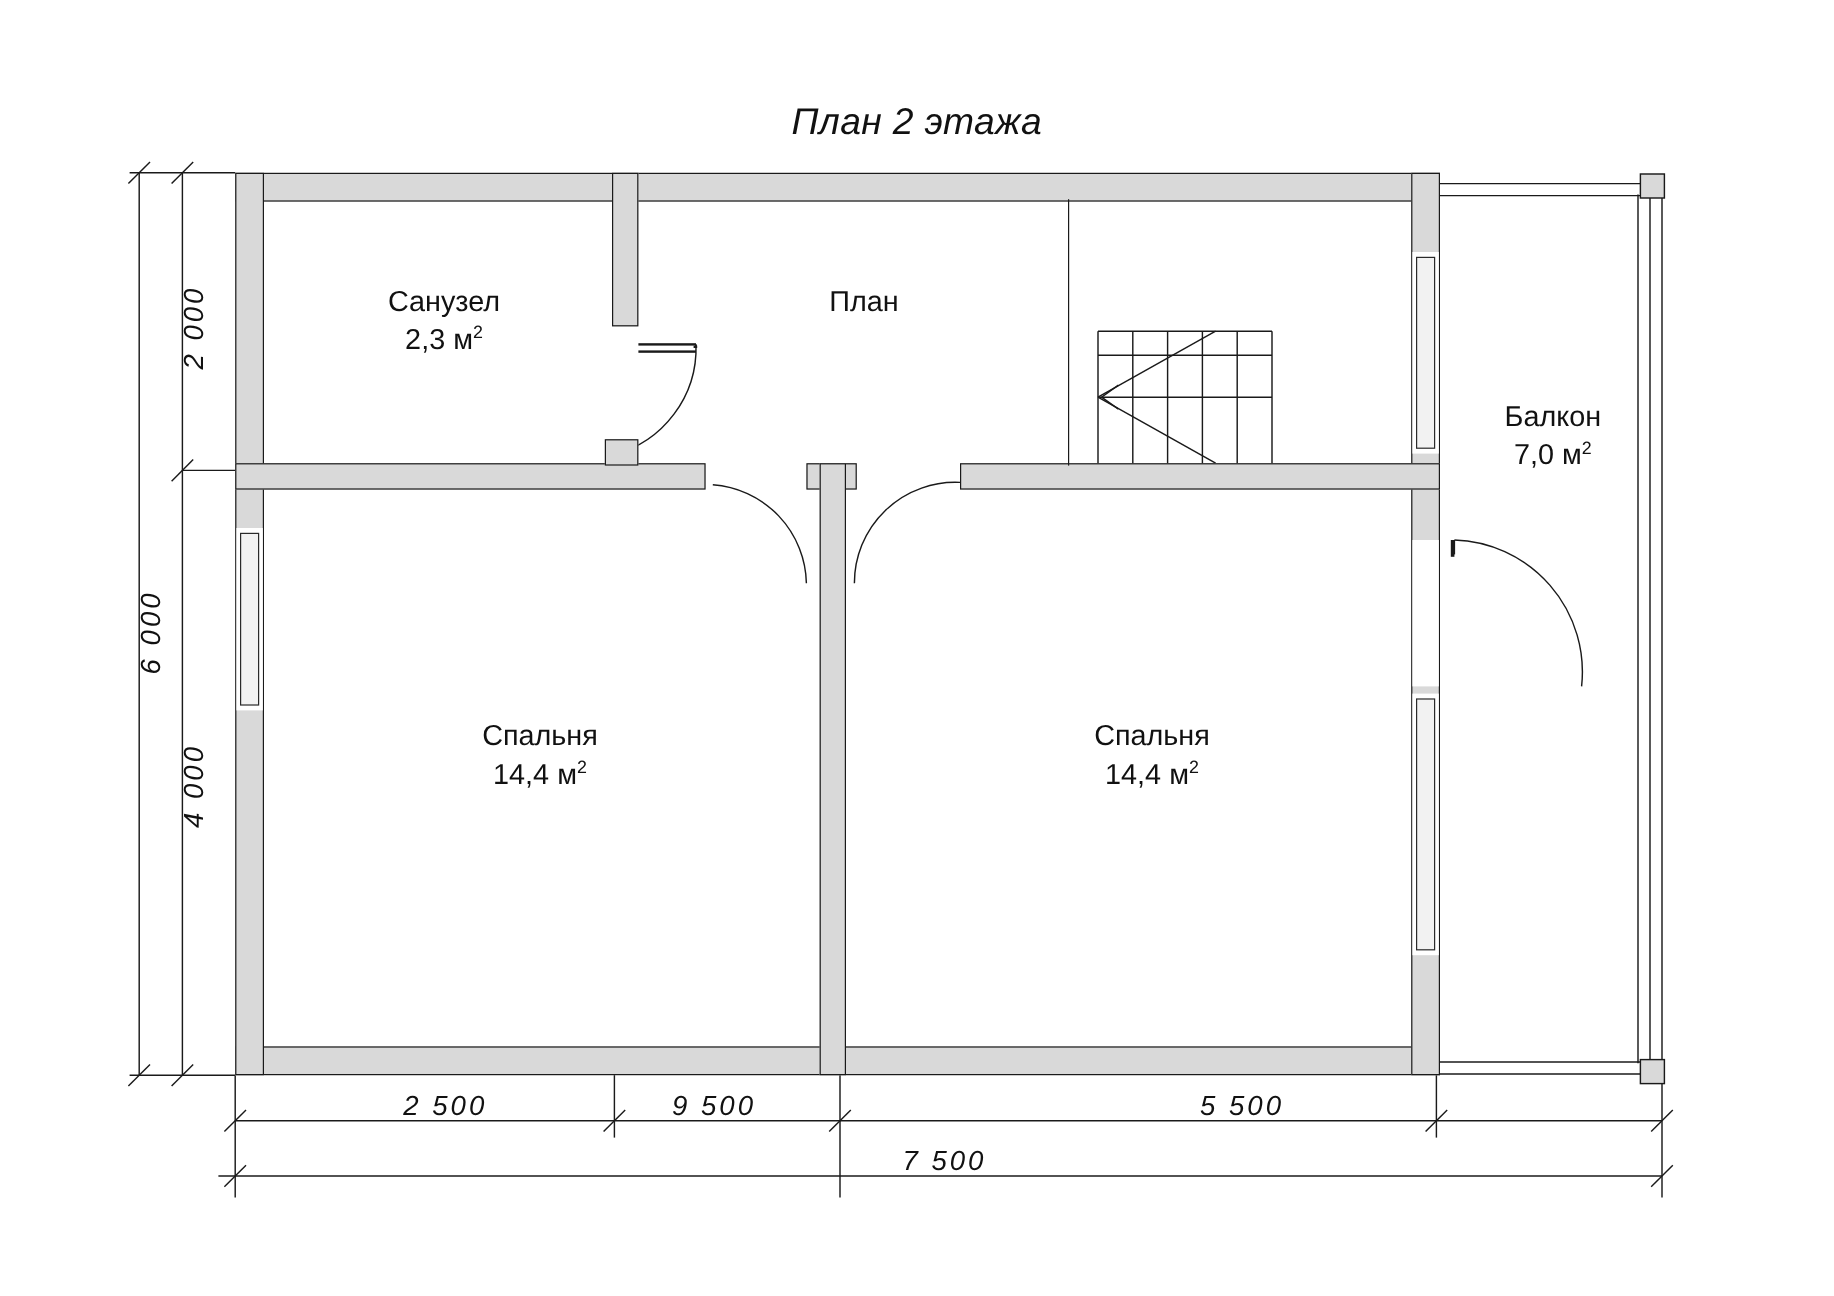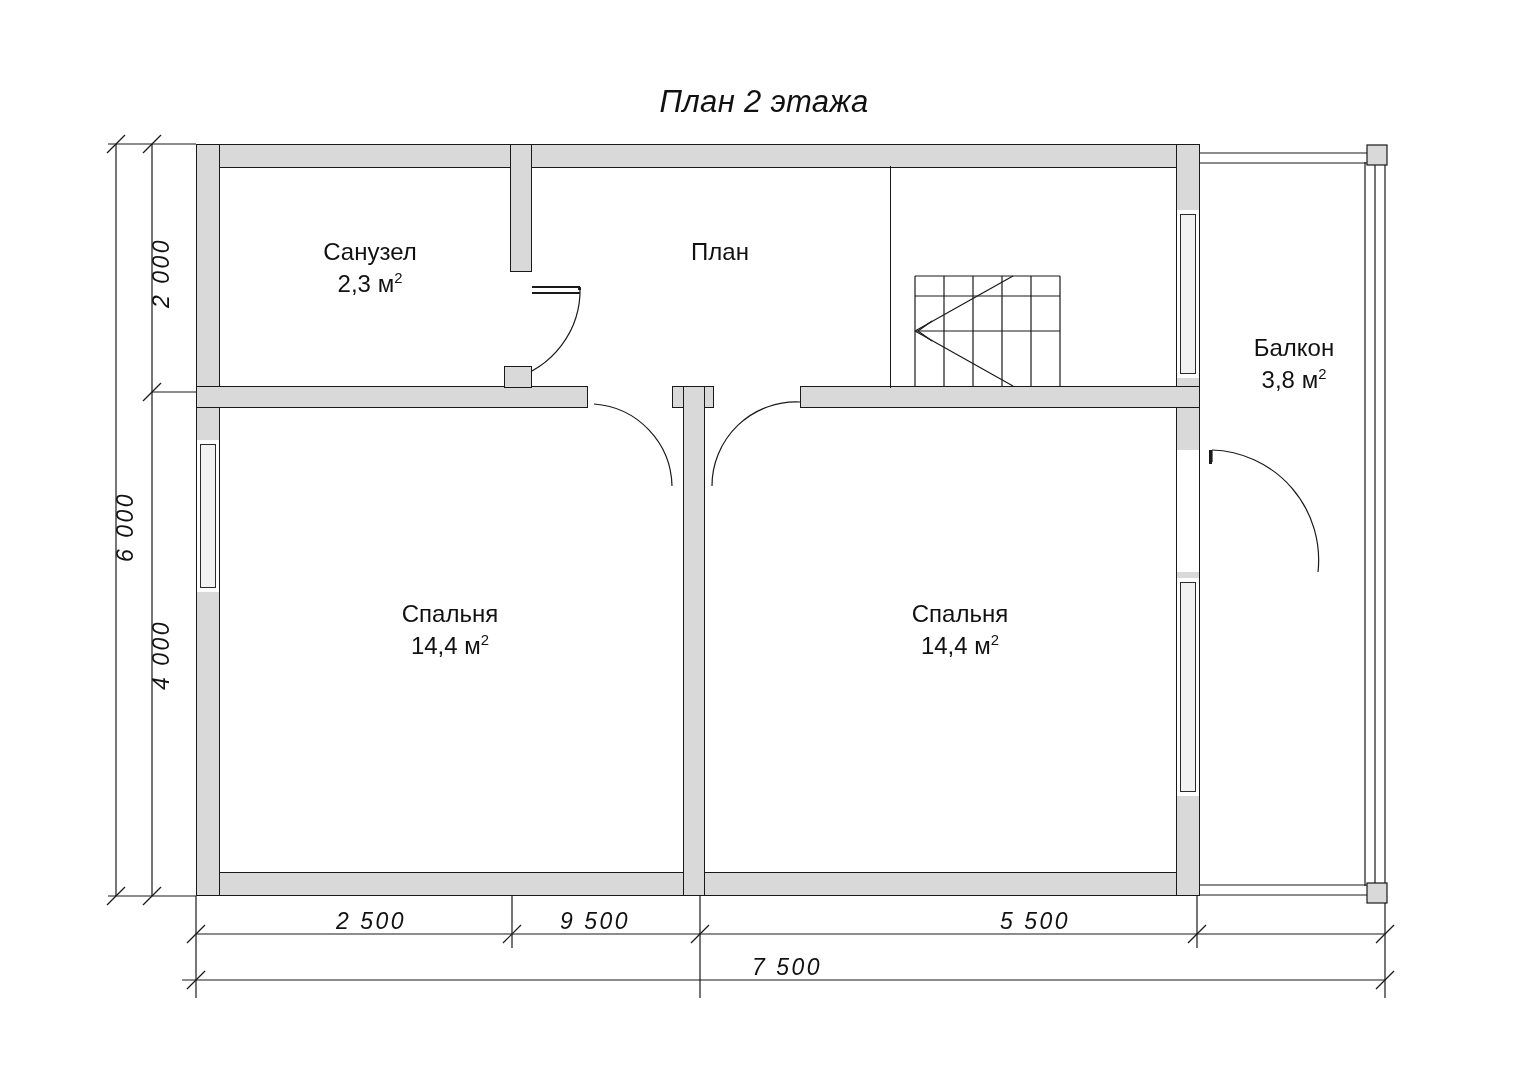--- a/index.html
+++ b/index.html
@@ -214,21 +214,21 @@
     <span>Санузел</span>
     <span class="area"><span>2,3 м</span><sup>2</sup></span>
   </div>
 
   <div class="room-label" style="left:600px; top:236px; width:240px;">
     <span>План</span>
   </div>
 
   <div class="room-label" style="left:1204px; top:316px; width:180px;margin-top:16px;">
     <span>Балкон</span>
-    <span class="area"><span>3,8 м</span><sup>2</sup></span>
+    <span class="area"><span>7,0 м</span><sup>2</sup></span>
   </div>
 
   <div class="room-label" style="left:330px; top:598px; width:240px;">
     <span>Спальня</span>
     <span class="area"><span>14,4 м</span><sup>2</sup></span>
   </div>
 
   <div class="room-label" style="left:840px; top:598px; width:240px;">
     <span>Спальня</span>
     <span class="area"><span>14,4 м</span><sup>2</sup></span>

